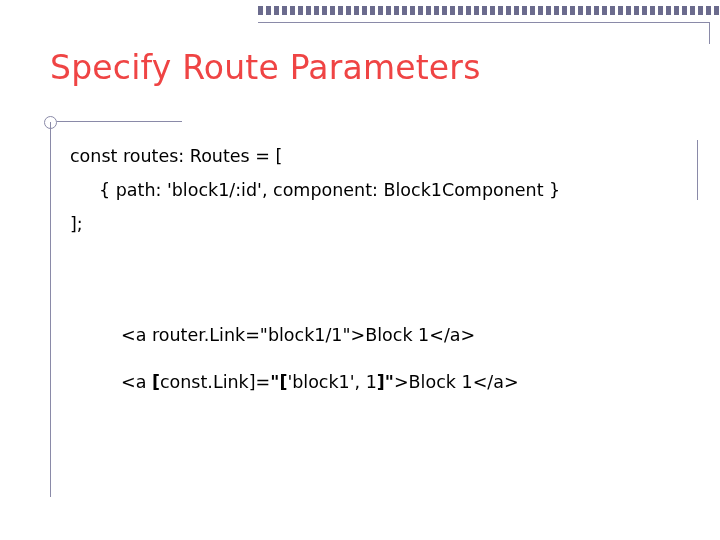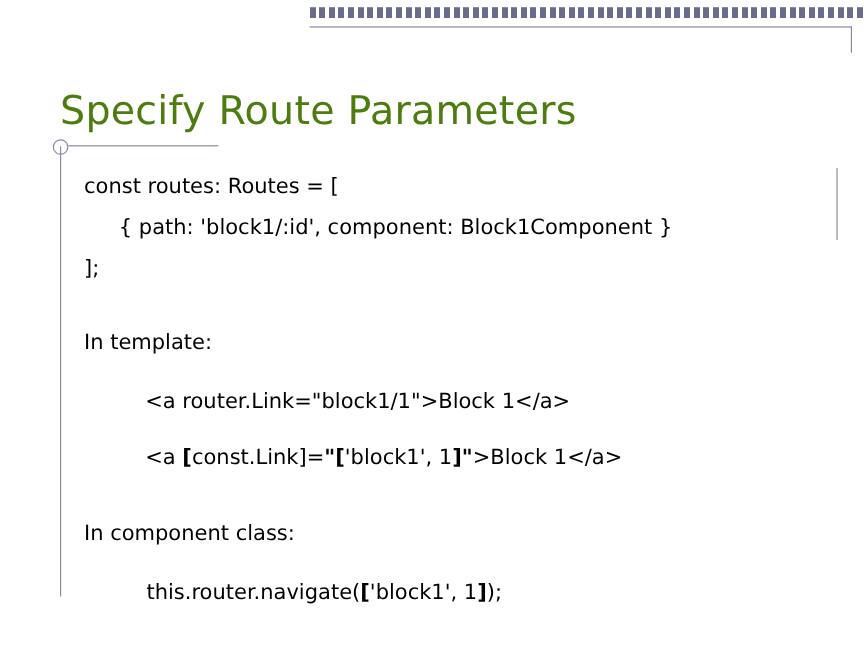--- a/index.html
+++ b/index.html
@@ -42,24 +42,24 @@
     top: 22px;
     width: 1px;
     height: 22px;
     background: #8a8aa8;
   }
 
   
   .title {
     position: absolute;
     left: 50px;
-    top: 72px;
+    top: 48px;
     width: 640px;
     font-size: 33px;
-    color: #4d7c0f;
+    color: #ef4444;
     font-family: "DejaVu Sans", sans-serif;
     letter-spacing: 0.2px;
     white-space: nowrap;
   }
 
   
   .left-rule {
     position: absolute;
     left: 50px;
     top: 122px;
@@ -134,23 +134,20 @@
 <div class="node"></div>
 <div class="left-rule"></div>
 <div class="body-right-rule"></div>
 
 <div class="content">
 
   <div class="line code-1">const routes: Routes = [</div>
   <div class="line code-2">{ path: 'block1/:id', component: Block1Component }</div>
   <div class="line code-3">];</div>
 
-  <div class="line tmpl-lbl">In template:</div>
 
   <div class="line tmpl-1">&lt;a router.Link="block1/1"&gt;Block 1&lt;/a&gt;</div>
 
   <div class="line tmpl-2"><span>&lt;a </span><span class="bold">[</span><span>const.Link]=</span><span class="bold">"</span><span class="bold">[</span><span>'block1', 1</span><span class="bold">]</span><span class="bold">"</span><span>&gt;Block 1&lt;/a&gt;</span></div>
 
-  <div class="line comp-lbl">In component class:</div>
 
-  <div class="line comp-1"><span>this.router.navigate(</span><span class="bold">[</span><span>'block1', 1</span><span class="bold">]</span><span>);</span></div>
 
 </div>
 
 </body></html>

